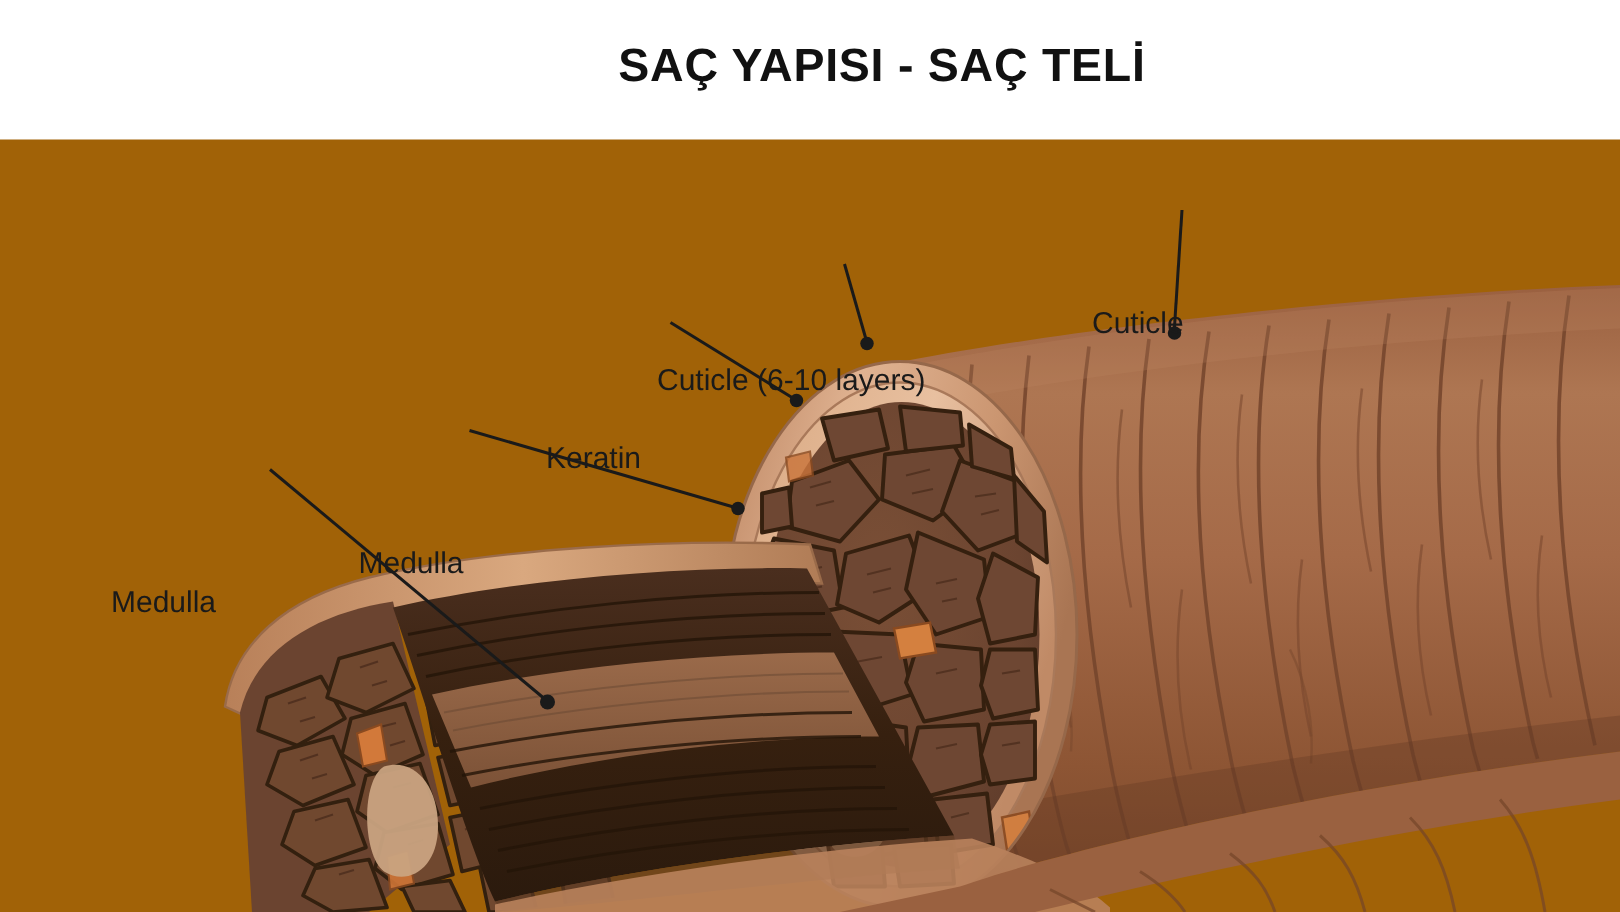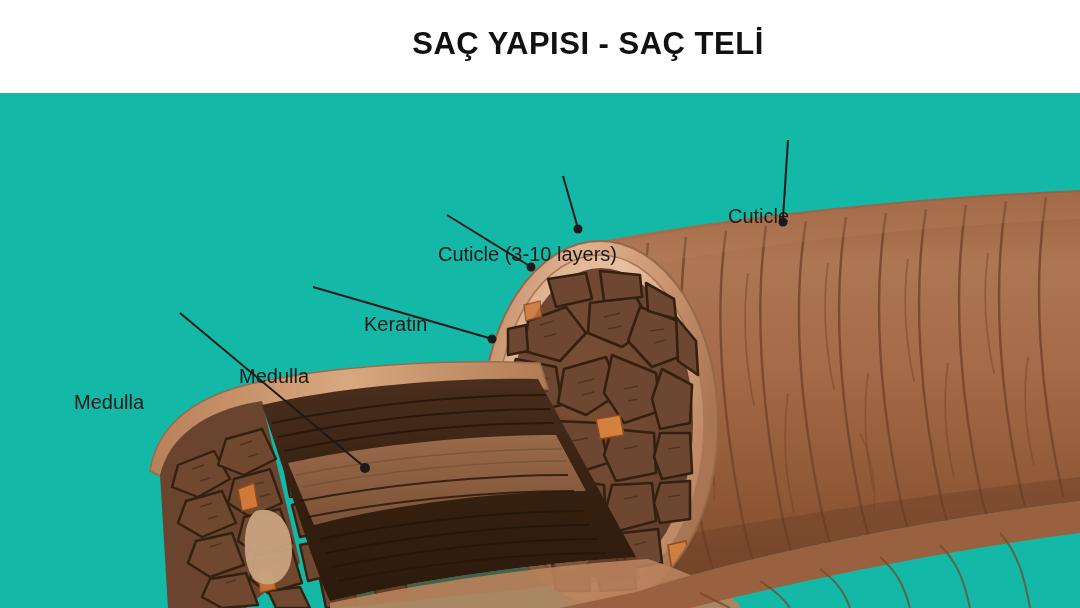--- a/index.html
+++ b/index.html
@@ -20,36 +20,36 @@
     position:absolute;left:0;top:26px;width:1080px;
     text-align:center;
     font-size:31px;font-weight:bold;color:#111111;
     letter-spacing:.5px;
     font-family:"Liberation Sans", sans-serif;
   }
 
   
   .stage{
     position:absolute;left:0;top:93px;width:1080px;height:515px;
-    background:#14b8a6;
+    background:#a16207;
     overflow:hidden;
   }
   .stage-svg{position:absolute;left:0;top:0;width:1080px;height:515px;}
 
   
   .lbl{
     position:absolute;
     color:#1a1a1a;
     font-size:20px;
     font-family:"Liberation Sans", sans-serif;
     white-space:nowrap;
   }
   .lbl-cuticle-outer{left:728px;top:112px;}
   .lbl-cuticle-layers{left:438px;top:150px;}
-  .lbl-keratin{left:364px;top:202px;margin-top:18px;}
+  .lbl-keratin{left:364px;top:202px;}
   .lbl-cortex{left:239px;top:272px;}
   .lbl-medulla{left:74px;top:298px;}
 </style>
 </head>
 <body>
 
 <div id="root">
 
   <div class="header">
     <div class="title">SAÇ YAPISI - SAÇ TELİ</div>
@@ -319,19 +319,19 @@
           <circle cx="492" cy="246" r="4.5" stroke="none"></circle>
         </g>
         <g>
           <line x1="180" y1="220" x2="362" y2="372"></line>
           <circle cx="365" cy="375" r="5" stroke="none"></circle>
         </g>
       </g>
     </svg>
 
     <div class="lbl lbl-cuticle-outer">Cuticle</div>
-    <div class="lbl lbl-cuticle-layers">Cuticle (3-10 layers)</div>
+    <div class="lbl lbl-cuticle-layers">Cuticle (6-10 layers)</div>
     <div class="lbl lbl-keratin">Keratin</div>
     <div class="lbl lbl-cortex">Medulla</div>
     <div class="lbl lbl-medulla">Medulla</div>
 
   </div>
 </div>
 
 </body></html>

